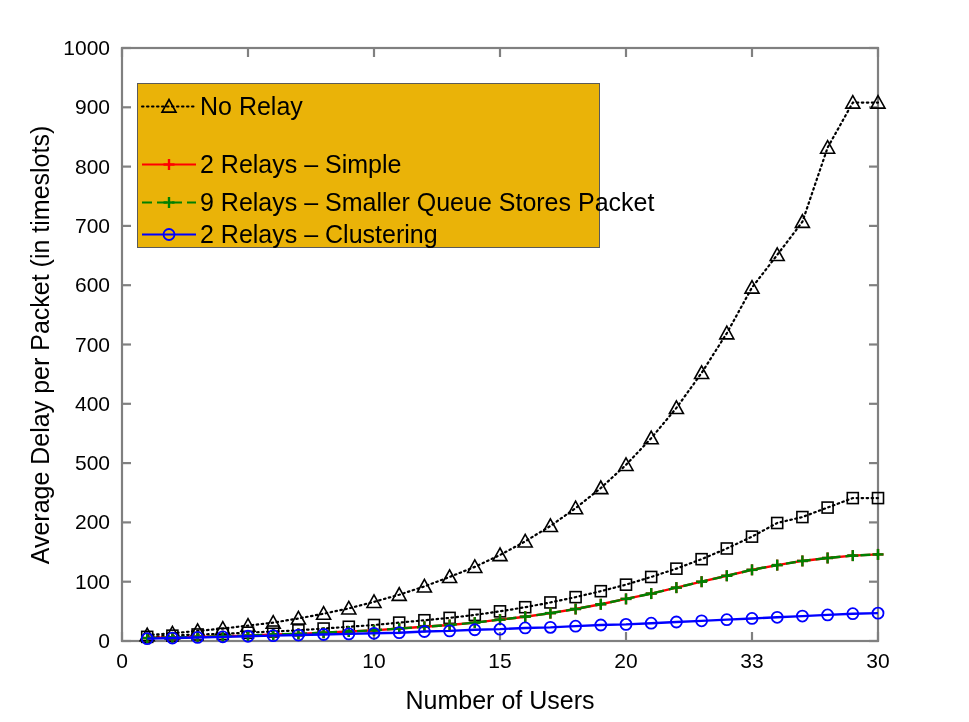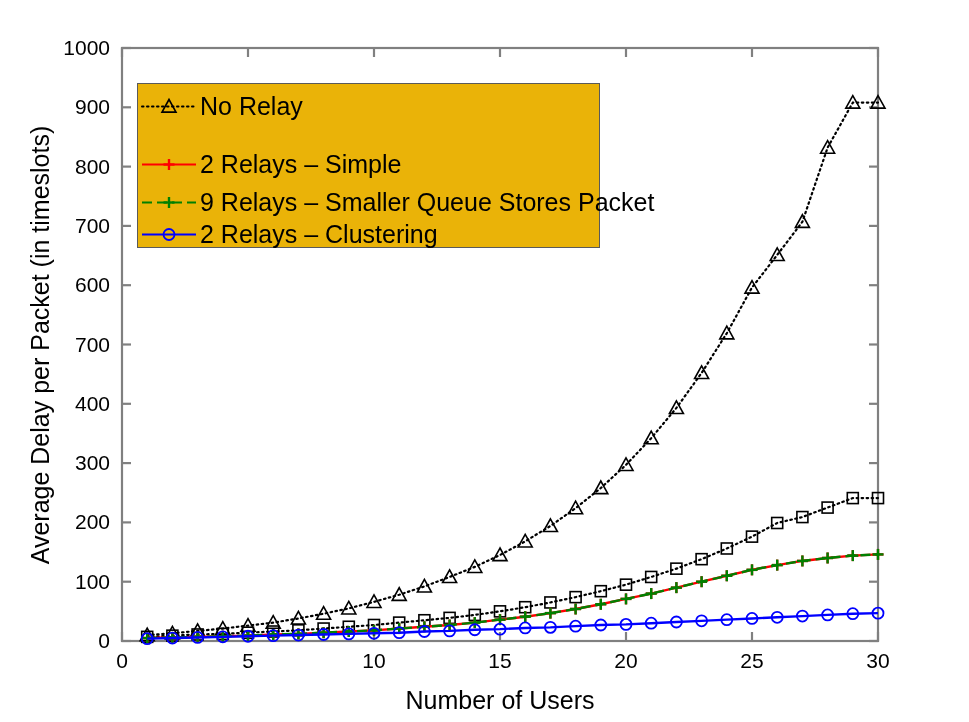--- a/index.html
+++ b/index.html
@@ -479,36 +479,36 @@
           <circle cx="852.8" cy="613.722" r="5.5" fill="none" stroke="#0000ff" stroke-width="1.8"></circle>
           <circle cx="878" cy="613.129" r="5.5" fill="none" stroke="#0000ff" stroke-width="1.8"></circle>
         </g>
       </g>
   </svg>
 
   <div id="ytick-layer">
       <div class="axis-tick-label ytick-label" style="left: 0px; width: 110px; top: 641px;">0</div>
       <div class="axis-tick-label ytick-label" style="left: 0px; width: 110px; top: 581.7px;">100</div>
       <div class="axis-tick-label ytick-label" style="left: 0px; width: 110px; top: 522.4px;">200</div>
-      <div class="axis-tick-label ytick-label" style="left: 0px; width: 110px; top: 463.1px;">300</div>
+      <div class="axis-tick-label ytick-label" style="left: 0px; width: 110px; top: 463.1px;">500</div>
       <div class="axis-tick-label ytick-label" style="left: 0px; width: 110px; top: 403.8px;">400</div>
       <div class="axis-tick-label ytick-label" style="left: 0px; width: 110px; top: 344.5px;">700</div>
       <div class="axis-tick-label ytick-label" style="left: 0px; width: 110px; top: 285.2px;">600</div>
       <div class="axis-tick-label ytick-label" style="left: 0px; width: 110px; top: 225.9px;">700</div>
       <div class="axis-tick-label ytick-label" style="left: 0px; width: 110px; top: 166.6px;">800</div>
       <div class="axis-tick-label ytick-label" style="left: 0px; width: 110px; top: 107.3px;">900</div>
       <div class="axis-tick-label ytick-label" style="left: 0px; width: 110px; top: 48px;">1000</div>
     </div>
   <div id="xtick-layer">
       <div class="axis-tick-label xtick-label" style="left: 122px; top: 649px;">0</div>
       <div class="axis-tick-label xtick-label" style="left: 248px; top: 649px;">5</div>
       <div class="axis-tick-label xtick-label" style="left: 374px; top: 649px;">10</div>
       <div class="axis-tick-label xtick-label" style="left: 500px; top: 649px;">15</div>
       <div class="axis-tick-label xtick-label" style="left: 626px; top: 649px;">20</div>
-      <div class="axis-tick-label xtick-label" style="left: 752px; top: 649px;">25</div>
+      <div class="axis-tick-label xtick-label" style="left: 752px; top: 649px;">33</div>
       <div class="axis-tick-label xtick-label" style="left: 878px; top: 649px;">30</div>
     </div>
 
   <div id="ylabel" style="left: 26px; top: 344.5px; transform: rotate(-90deg) translateX(-50%);">Average Delay per Packet (in timeslots)</div>
   <div id="xlabel" style="left: 500px; top: 686px;">Number of Users</div>
 
   <div id="legend-box">
       <div class="legend-row" style="top: 6px;">
         <svg class="legend-sample" viewBox="0 0 62 33">
           <line x1="4" y1="16.5" x2="58" y2="16.5" stroke="#000000" stroke-width="2" stroke-linecap="round" stroke-dasharray="1.5,3.5"></line>

